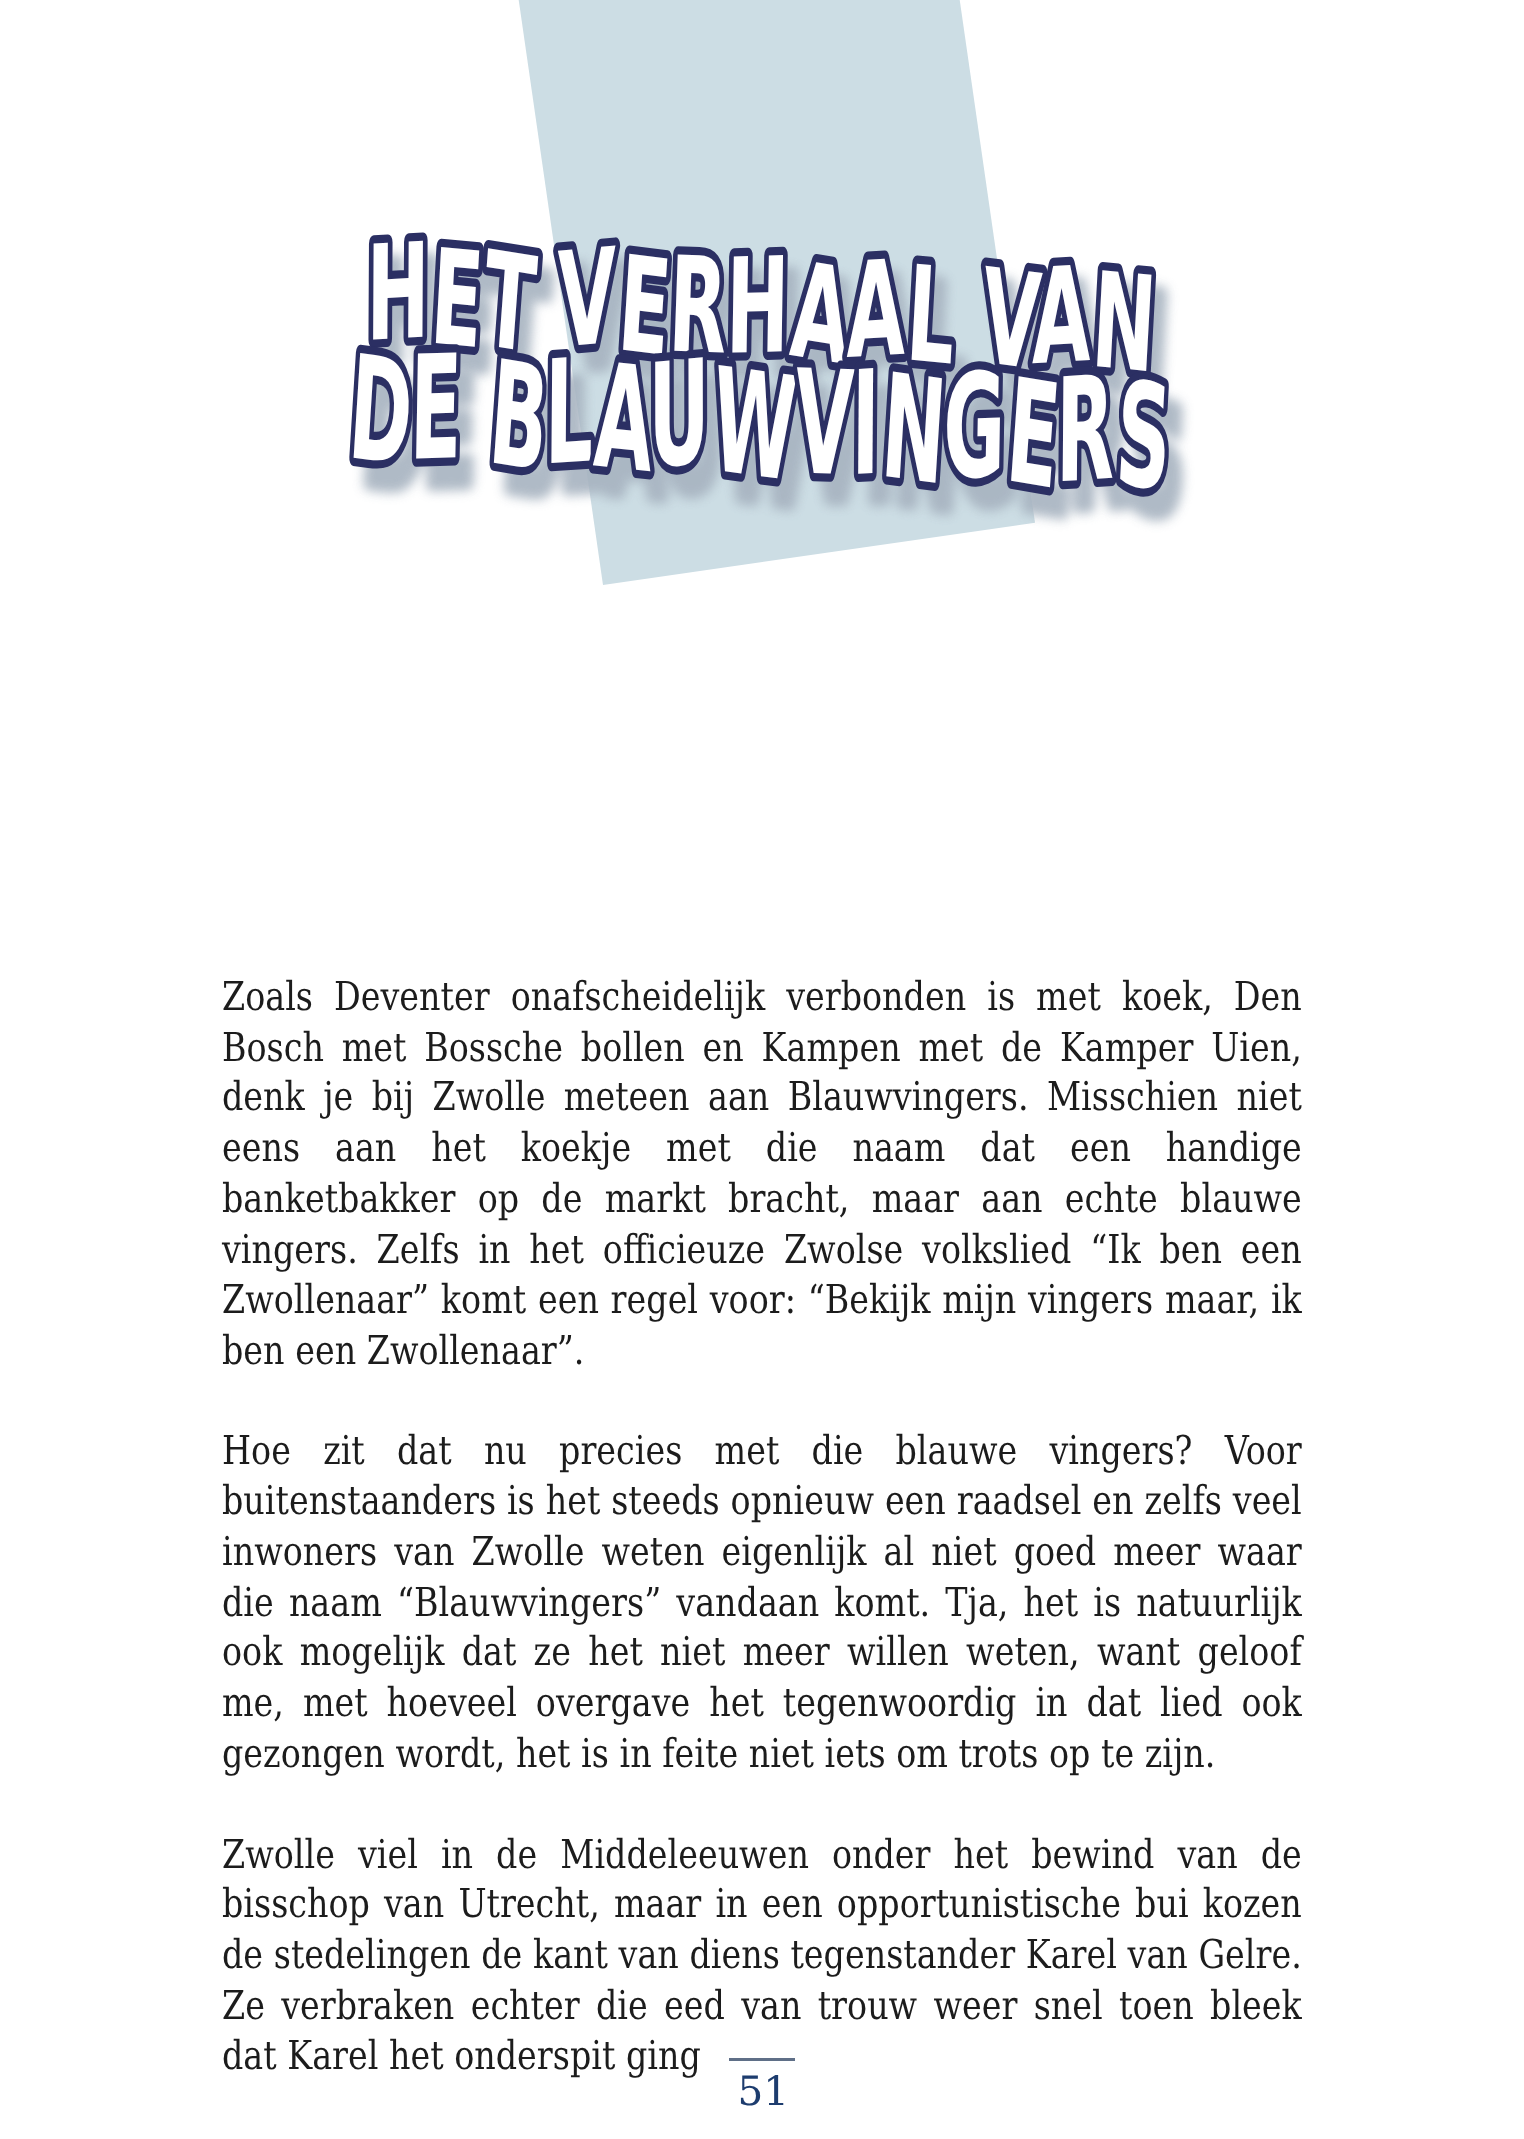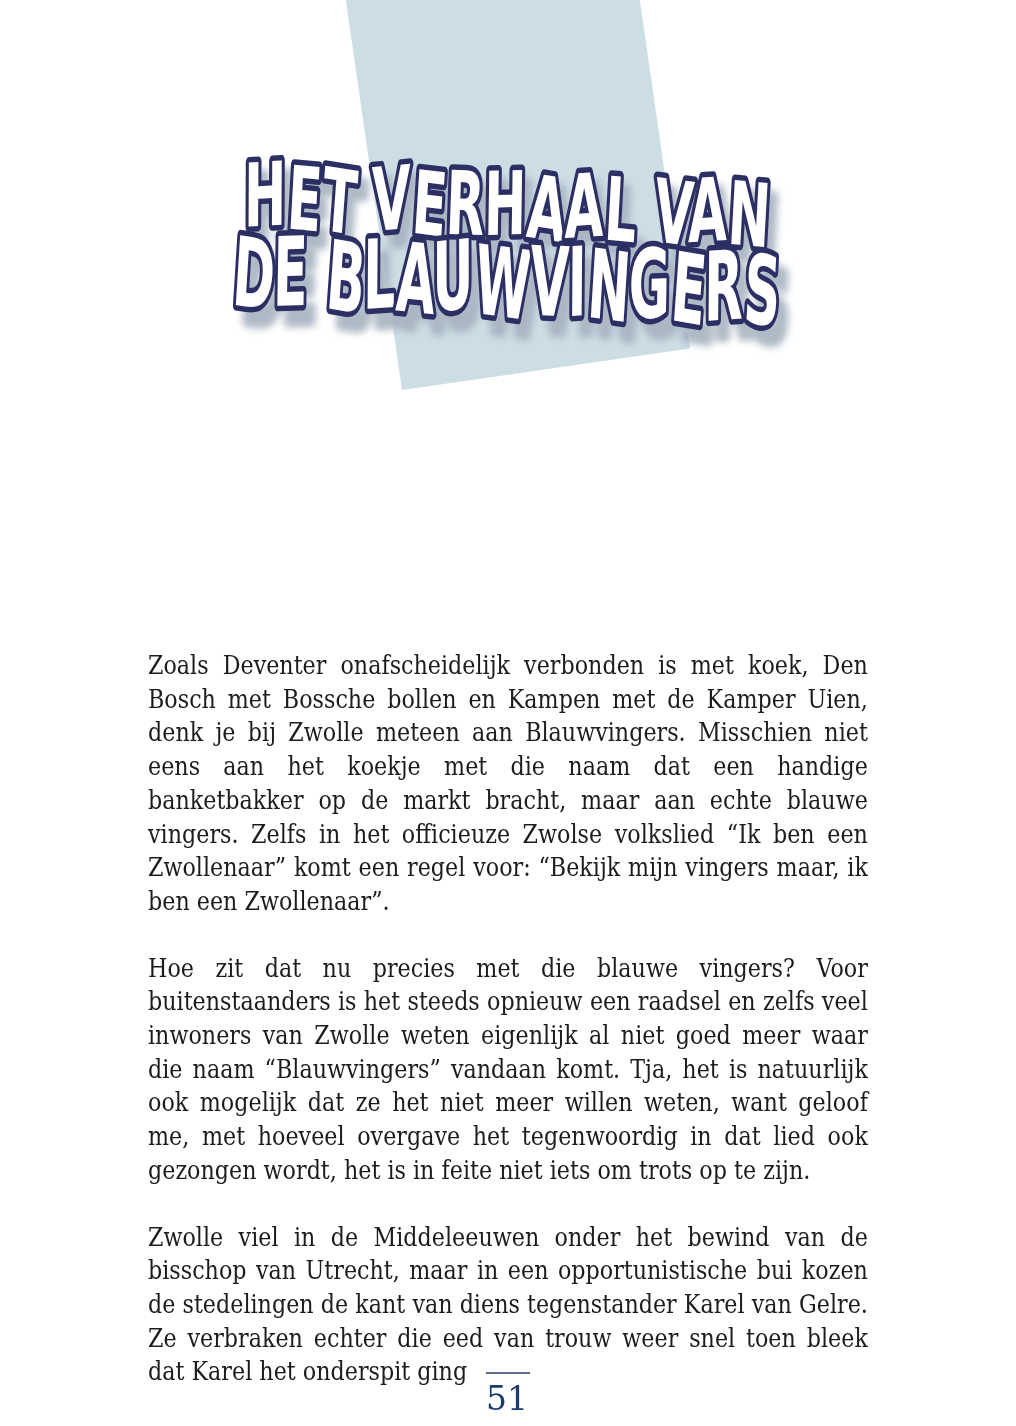--- a/index.html
+++ b/index.html
@@ -72,25 +72,25 @@
   .footer-rule {
     position: absolute;
     left: 486px;
     top: 1372px;
     width: 44px;
     height: 2px;
     background: var(--color-footer_rule, #5f6f87);
   }
   .page-number {
     position: absolute;
-    left: 472px;
+    left: 456px;
     top: 1379px;
     width: 70px;
-    text-align: center;
-    font-size: 33px;
+    text-align: right;
+    font-size: 27px;
     line-height: 1.2;
     color: var(--color-page_number, #1d3c6e);
   }
 </style>
 </head>
 <body>
 
 <div class="page">
 
   <div class="banner"></div>

